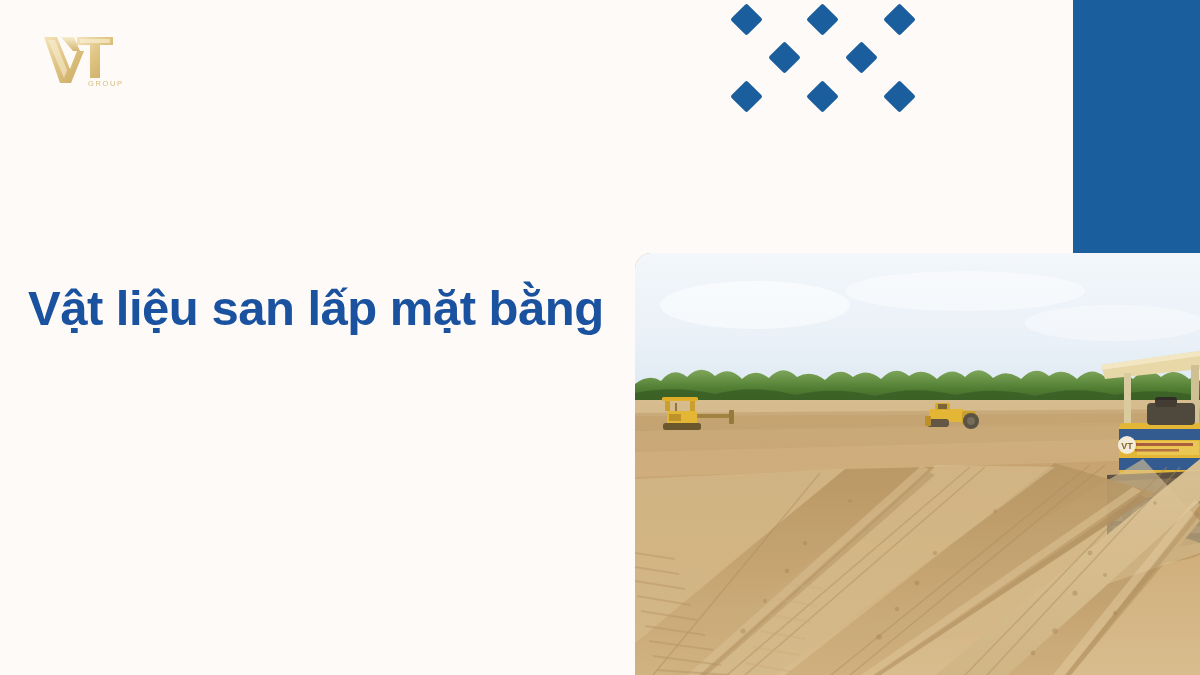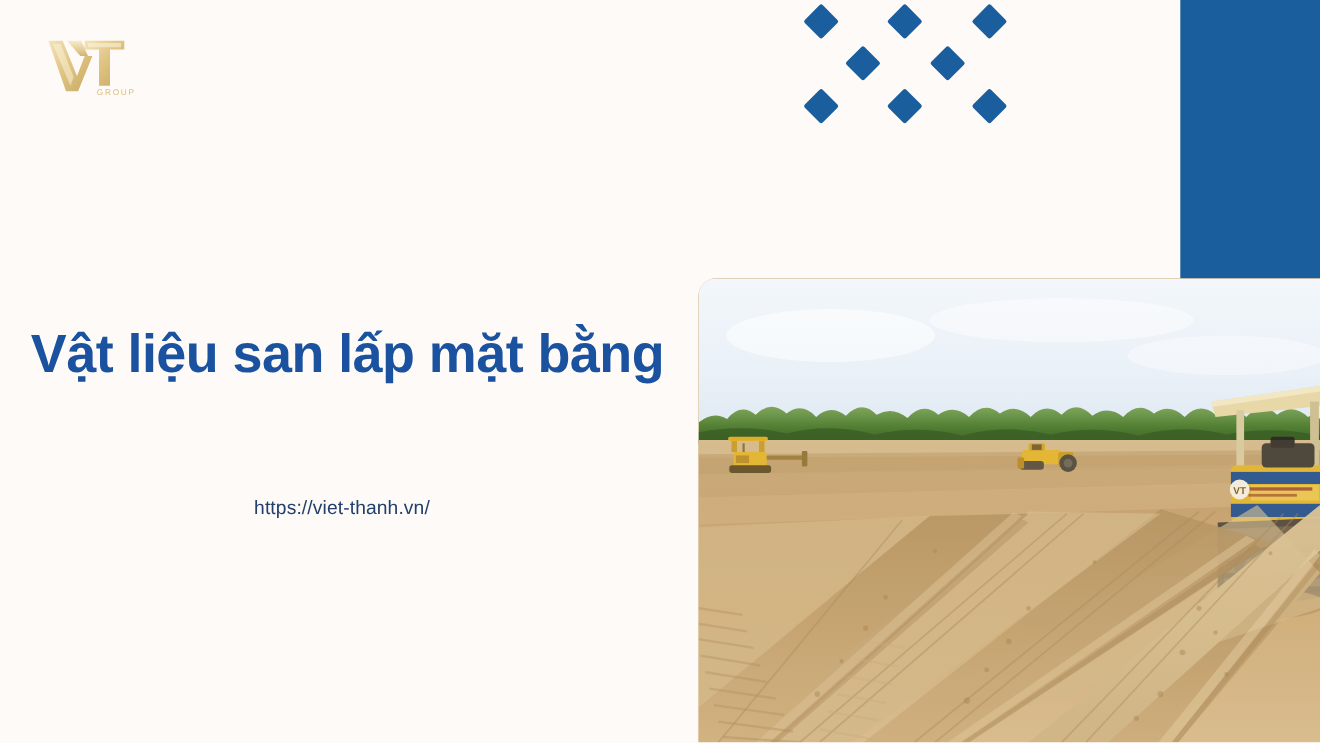--- a/index.html
+++ b/index.html
@@ -57,21 +57,21 @@
     height: 23px;
     background: #1b5e9e;
     transform: rotate(45deg);
     border-radius: 2px;
   }
 
   
   #headline {
     position: absolute;
     left: 28px;
-    top: 258px;
+    top: 244px;
     width: 600px;
     font-size: 49px;
     line-height: 62px;
     font-weight: bold;
     color: #1a52a0;
     letter-spacing: -0.5px;
   }
 
   
   #site-url {
@@ -135,21 +135,20 @@
     <div class="diamond" style="left:163px; top:8px;"></div>
     <div class="diamond" style="left:48px;  top:46px;"></div>
     <div class="diamond" style="left:125px; top:46px;"></div>
     <div class="diamond" style="left:10px;  top:85px;"></div>
     <div class="diamond" style="left:86px;  top:85px;"></div>
     <div class="diamond" style="left:163px; top:85px;"></div>
   </div>
 
   <h1 id="headline">Vật liệu san lấp mặt bằng</h1>
 
-  <div id="site-url">https://viet-thanh.vn/</div>
 
   <div id="photo-card">
     <svg width="565" height="422" viewBox="0 0 565 422" xmlns="http://www.w3.org/2000/svg">
       <defs>
         <linearGradient id="sky" x1="0" y1="0" x2="0" y2="1">
           <stop offset="0%" stop-color="#f3f7fb"></stop>
           <stop offset="60%" stop-color="#e9f0f7"></stop>
           <stop offset="100%" stop-color="#dde8f1"></stop>
         </linearGradient>
         <linearGradient id="trees" x1="0" y1="0" x2="0" y2="1">

